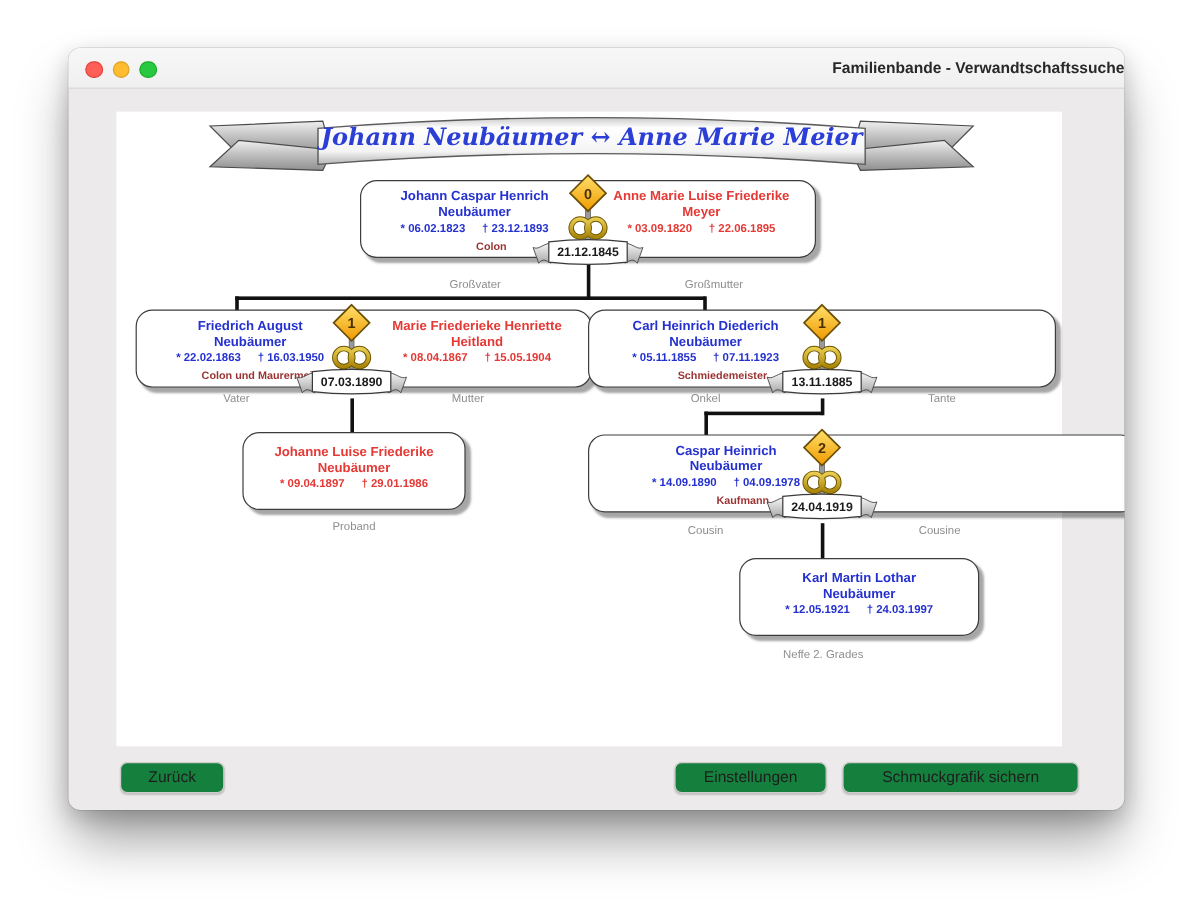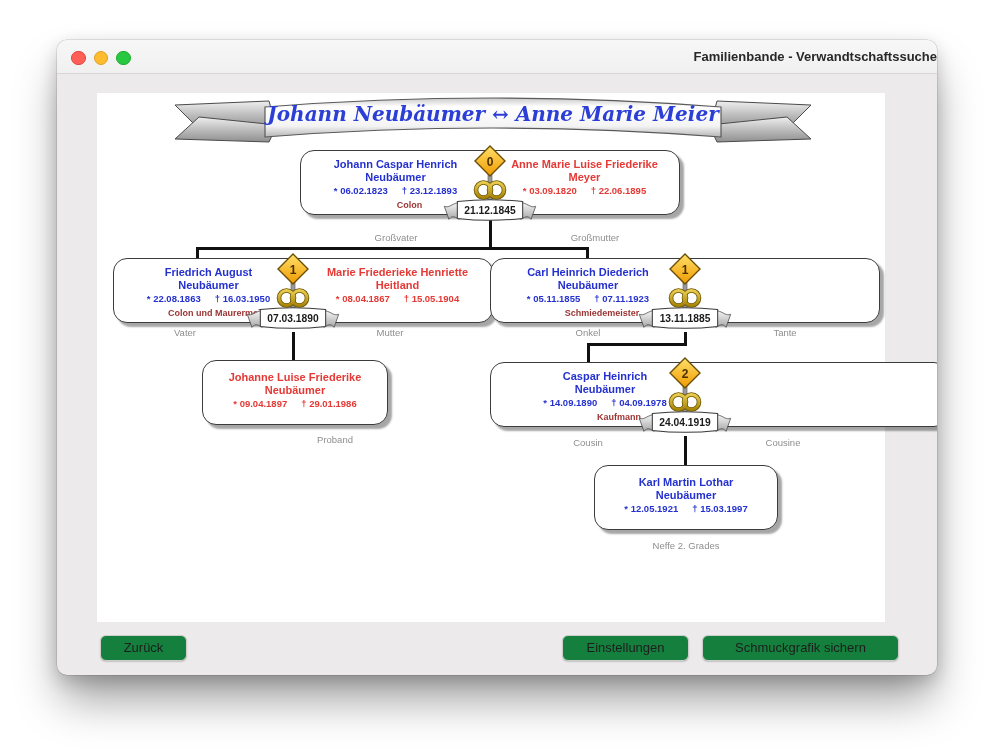--- a/index.html
+++ b/index.html
@@ -172,21 +172,21 @@
       <path d="M15,6 Q50,2 85,6 L85,24 Q50,28 15,24 Z" fill="#ffffff" stroke="#3a3a3a" stroke-width="1.1"></path>
       <text x="50" y="19" text-anchor="middle" font-size="11" font-weight="bold" fill="#1a1a1a">21.12.1845</text>
     </svg>
     <div class="rlabel" style="left:299px;top:139px;">Großvater</div>
     <div class="rlabel" style="left:498px;top:139px;">Großmutter</div>
 
     <div class="fbox couple" style="left:16px;top:165px;width:380px;">
       <div class="half">
         <div class="pname m">Friedrich August</div>
         <div class="pname m">Neubäumer</div>
-        <div class="pdates m"><span>* 22.08.1863</span><span>† 16.03.1950</span></div>
+        <div class="pdates m"><span>* 22.02.1863</span><span>† 16.03.1950</span></div>
         <div class="pocc">Colon und Maurermeister</div>
       </div>
       <div class="half">
         <div class="pname f">Marie Friederieke Henriette</div>
         <div class="pname f">Heitland</div>
         <div class="pdates f"><span>* 08.04.1867</span><span>† 15.05.1904</span></div>
         <div class="pocc"></div>
       </div>
     </div>
     <svg class="ornament" style="left:174px;top:160px;" viewBox="0 0 44 62">
@@ -197,21 +197,21 @@
       <circle cx="28.5" cy="45" r="7.5" fill="none" stroke="url(#goldRing)" stroke-width="3"></circle>
       <polygon points="22,1 37,16 22,31 7,16" fill="url(#goldDiamond)" stroke="#6a4e06" stroke-width="1.4"></polygon>
       <text x="22" y="20.5" text-anchor="middle" font-size="12" font-weight="bold" fill="#4a3000">1</text>
     </svg>
     <svg class="mbanner" style="left:146px;top:211px;" viewBox="0 0 100 30">
       <path d="M16,7 C8,9 6,13 1,11 L6,25 C10,20 13,23 17,25 Z" fill="url(#silverV)" stroke="#444" stroke-width="0.8"></path>
       <path d="M84,7 C92,9 94,13 99,11 L94,25 C90,20 87,23 83,25 Z" fill="url(#silverV)" stroke="#444" stroke-width="0.8"></path>
       <path d="M15,6 Q50,2 85,6 L85,24 Q50,28 15,24 Z" fill="#ffffff" stroke="#3a3a3a" stroke-width="1.1"></path>
       <text x="50" y="19" text-anchor="middle" font-size="11" font-weight="bold" fill="#1a1a1a">07.03.1890</text>
     </svg>
-    <div class="rlabel" style="left:88px;top:234px;">Vater</div>
+    <div class="rlabel" style="left:100px;top:234px;">Vater</div>
     <div class="rlabel" style="left:293px;top:234px;">Mutter</div>
 
     <div class="fbox couple" style="left:393px;top:165px;width:390px;">
       <div class="half">
         <div class="pname m">Carl Heinrich Diederich</div>
         <div class="pname m">Neubäumer</div>
         <div class="pdates m"><span>* 05.11.1855</span><span>† 07.11.1923</span></div>
         <div class="pocc">Schmiedemeister</div>
       </div>
     </div>
@@ -233,21 +233,21 @@
     <div class="rlabel" style="left:491px;top:234px;">Onkel</div>
     <div class="rlabel" style="left:688px;top:234px;">Tante</div>
 
     <div class="fbox" style="left:105px;top:267px;width:186px;">
       <div class="single-inner">
         <div class="pname f">Johanne Luise Friederike</div>
         <div class="pname f">Neubäumer</div>
         <div class="pdates f"><span>* 09.04.1897</span><span>† 29.01.1986</span></div>
       </div>
     </div>
-    <div class="rlabel" style="left:198px;top:341px;margin-left:40px;">Proband</div>
+    <div class="rlabel" style="left:198px;top:341px;">Proband</div>
 
     <div class="fbox couple" style="left:393px;top:269px;width:458px;">
       <div class="half">
         <div class="pname m">Caspar Heinrich</div>
         <div class="pname m">Neubäumer</div>
         <div class="pdates m"><span>* 14.09.1890</span><span>† 04.09.1978</span></div>
         <div class="pocc">Kaufmann</div>
       </div>
     </div>
     <svg class="ornament" style="left:566px;top:264px;" viewBox="0 0 44 62">
@@ -261,25 +261,25 @@
     </svg>
     <svg class="mbanner" style="left:538px;top:315px;" viewBox="0 0 100 30">
       <path d="M16,7 C8,9 6,13 1,11 L6,25 C10,20 13,23 17,25 Z" fill="url(#silverV)" stroke="#444" stroke-width="0.8"></path>
       <path d="M84,7 C92,9 94,13 99,11 L94,25 C90,20 87,23 83,25 Z" fill="url(#silverV)" stroke="#444" stroke-width="0.8"></path>
       <path d="M15,6 Q50,2 85,6 L85,24 Q50,28 15,24 Z" fill="#ffffff" stroke="#3a3a3a" stroke-width="1.1"></path>
       <text x="50" y="19" text-anchor="middle" font-size="11" font-weight="bold" fill="#1a1a1a">24.04.1919</text>
     </svg>
     <div class="rlabel" style="left:491px;top:344px;">Cousin</div>
     <div class="rlabel" style="left:686px;top:344px;">Cousine</div>
 
-    <div class="fbox" style="left:497px;top:372px;width:184px;">
+    <div class="fbox" style="left:519px;top:372px;width:200px;">
       <div class="single-inner">
         <div class="pname m">Karl Martin Lothar</div>
         <div class="pname m">Neubäumer</div>
-        <div class="pdates m"><span>* 12.05.1921</span><span>† 15.03.1997</span></div>
+        <div class="pdates m"><span>* 12.05.1921</span><span>† 24.03.1997</span></div>
       </div>
     </div>
     <div class="rlabel" style="left:589px;top:447px;">Neffe 2. Grades</div>
 
   </div>
 
   <div class="btn" style="left:43px;top:595px;width:85px;">Zurück</div>
   <div class="btn" style="left:645px;top:595px;width:195px;">Schmuckgrafik sichern</div>
   <div class="btn" style="left:505px;top:595px;width:125px;">Einstellungen</div>
 </div>

